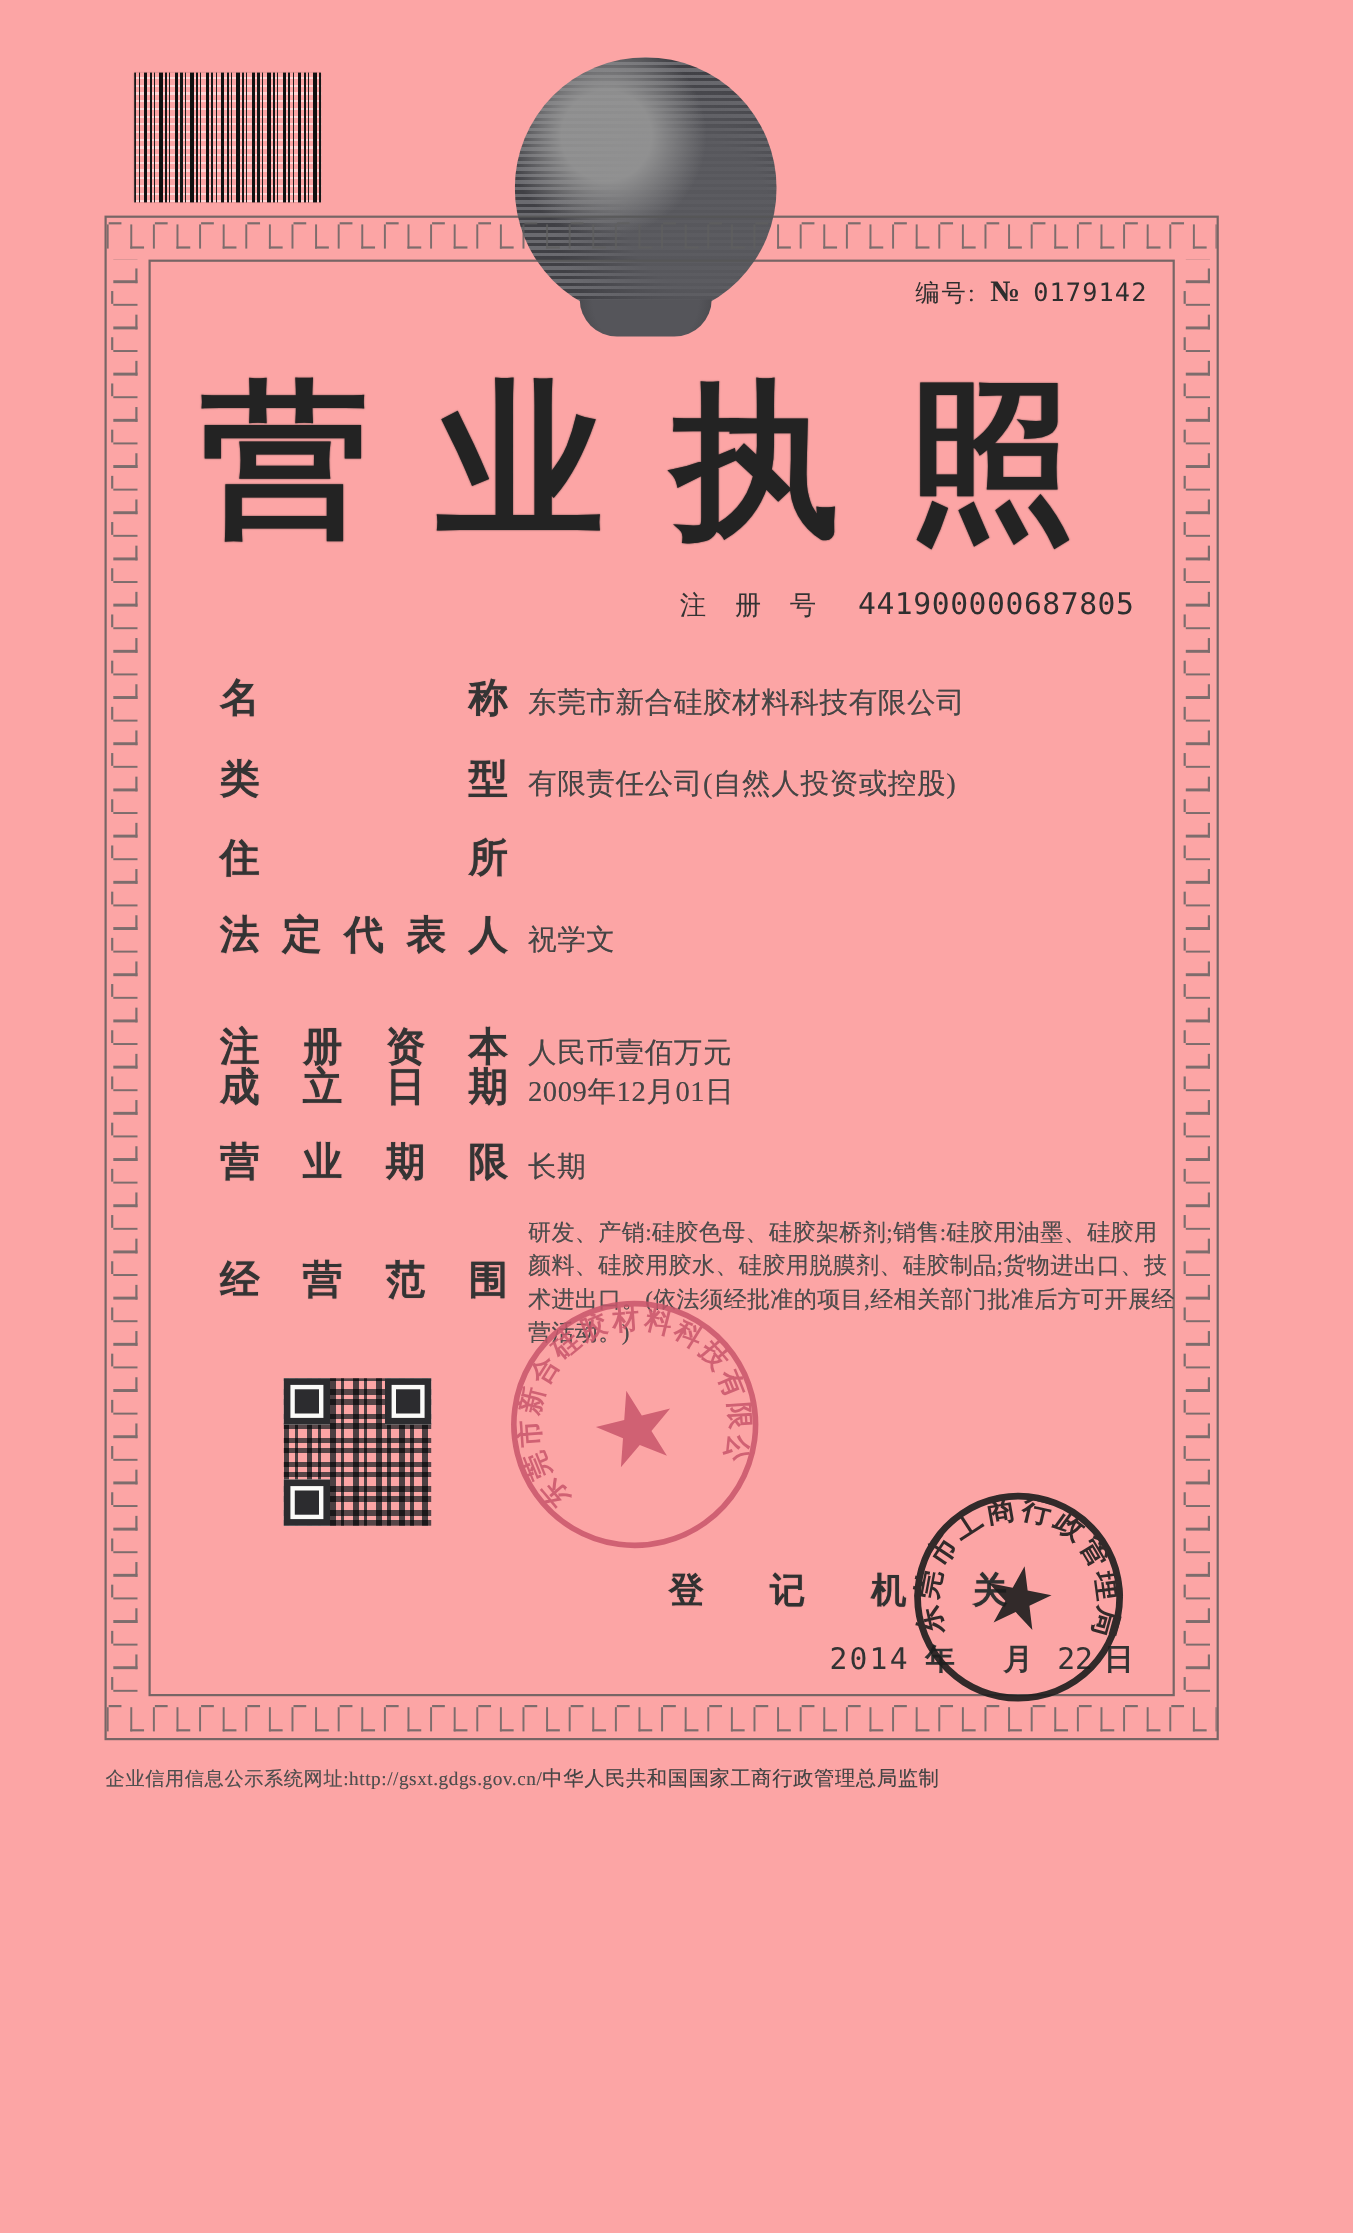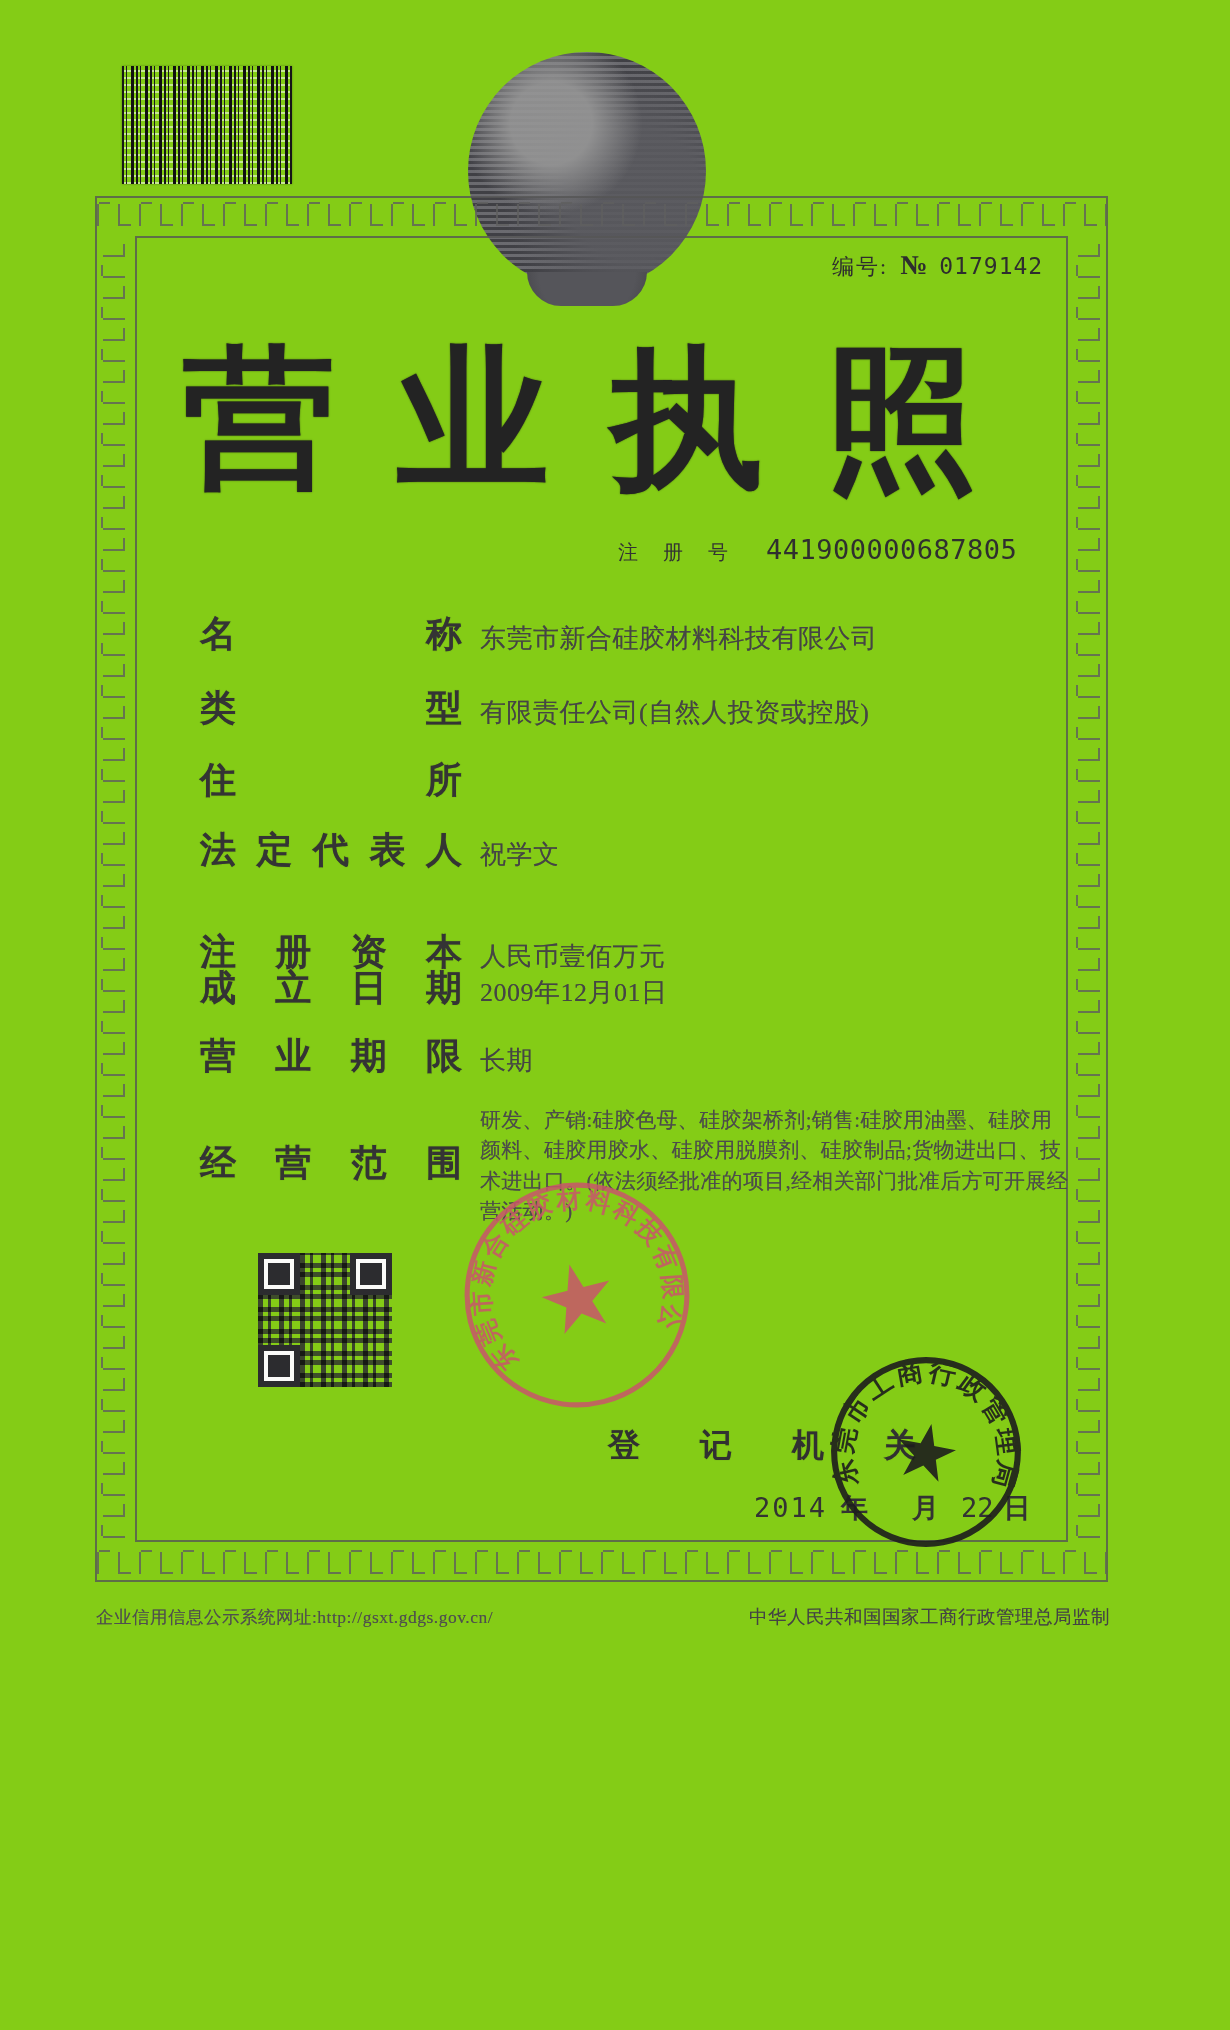--- a/index.html
+++ b/index.html
@@ -1,18 +1,18 @@
 <!DOCTYPE html>
 <html><head>
 <meta charset="utf-8">
 <style>
   html,body{margin:0;padding:0;background:#e8e8e6;}
   .page{
     position:relative; width:1230px; height:2030px; margin:0 auto;
-    background:#84cc16; overflow:hidden;
+    background:#fca5a5; overflow:hidden;
     font-family:"Liberation Serif", serif; color:#3a3a3a;
   }
   
   .barcode{
     position:absolute; left:122px; top:66px; width:170px; height:118px;
     background-image:
       repeating-linear-gradient(90deg,#161616 0 2px,transparent 2px 4px,#1b1b1b 4px 5px,transparent 5px 9px,#101010 9px 12px,transparent 12px 14px),
       repeating-linear-gradient(0deg, rgba(255,255,255,.55) 0 2px, transparent 2px 7px);
     box-shadow:0 0 2px rgba(0,0,0,.35);
     filter:blur(.3px);
@@ -73,21 +73,21 @@
     display:flex; justify-content:center; gap:62px;
   }
   .title span{
     font-size:152px; line-height:1.08; font-weight:900; color:#232323;
     text-shadow:0 0 1.5px rgba(20,20,20,.8);
     filter:blur(.4px);
   }
   .regno{
     position:absolute; left:618px; top:534px; display:flex; align-items:baseline; gap:28px;
   }
-  .regno .lbl{font-size:20px; letter-spacing:10px; color:#333;}
+  .regno .lbl{font-size:24px; letter-spacing:10px; color:#333;}
   .regno .num{font-family:"DejaVu Sans Mono", monospace; font-size:27px; letter-spacing:.5px; color:#2f2f2f;}
   .field-row{position:absolute; left:200px; display:flex; align-items:center;}
   .field-label{
     width:262px; font-size:36px; font-weight:600; color:#343434; line-height:1.15;
     text-align:justify; text-align-last:justify;
     text-shadow:0 0 .8px rgba(40,40,40,.55);
     flex:none;
   }
   .field-value{
     margin-left:18px; padding-top:7px; font-size:26px; color:#454545;
@@ -120,21 +120,21 @@
     font-size:27px;
   }
   .issue-date .y{font-family:"DejaVu Sans Mono", monospace; letter-spacing:2px;}
   .issue-date .u{margin-left:14px; font-weight:600;}
   .issue-date .sp{width:34px;}
   .issue-date .d{font-family:"DejaVu Sans Mono", monospace; margin-left:22px;}
   .issue-date .u2{margin-left:10px; font-weight:600;}
   
   .footer{
     position:absolute; left:96px; top:1604px; width:1014px;
-    display:flex; justify-content:space-between; align-items:baseline;
+    display:flex; justify-content:flex-start; align-items:baseline;
     font-size:17.5px; color:#4f4f4f; letter-spacing:.5px;
     text-shadow:0 0 .5px rgba(70,70,70,.5);
   }
   .footer .right{font-size:18.5px; color:#444;}
 </style>
 </head>
 <body>
 
 <div class="page">
 

